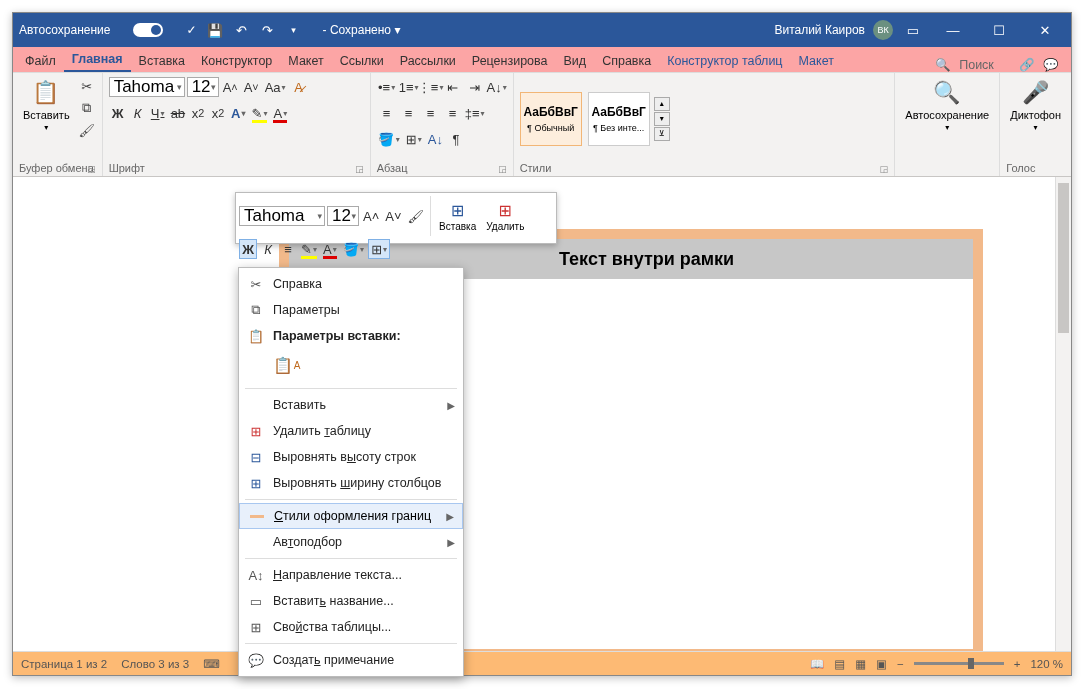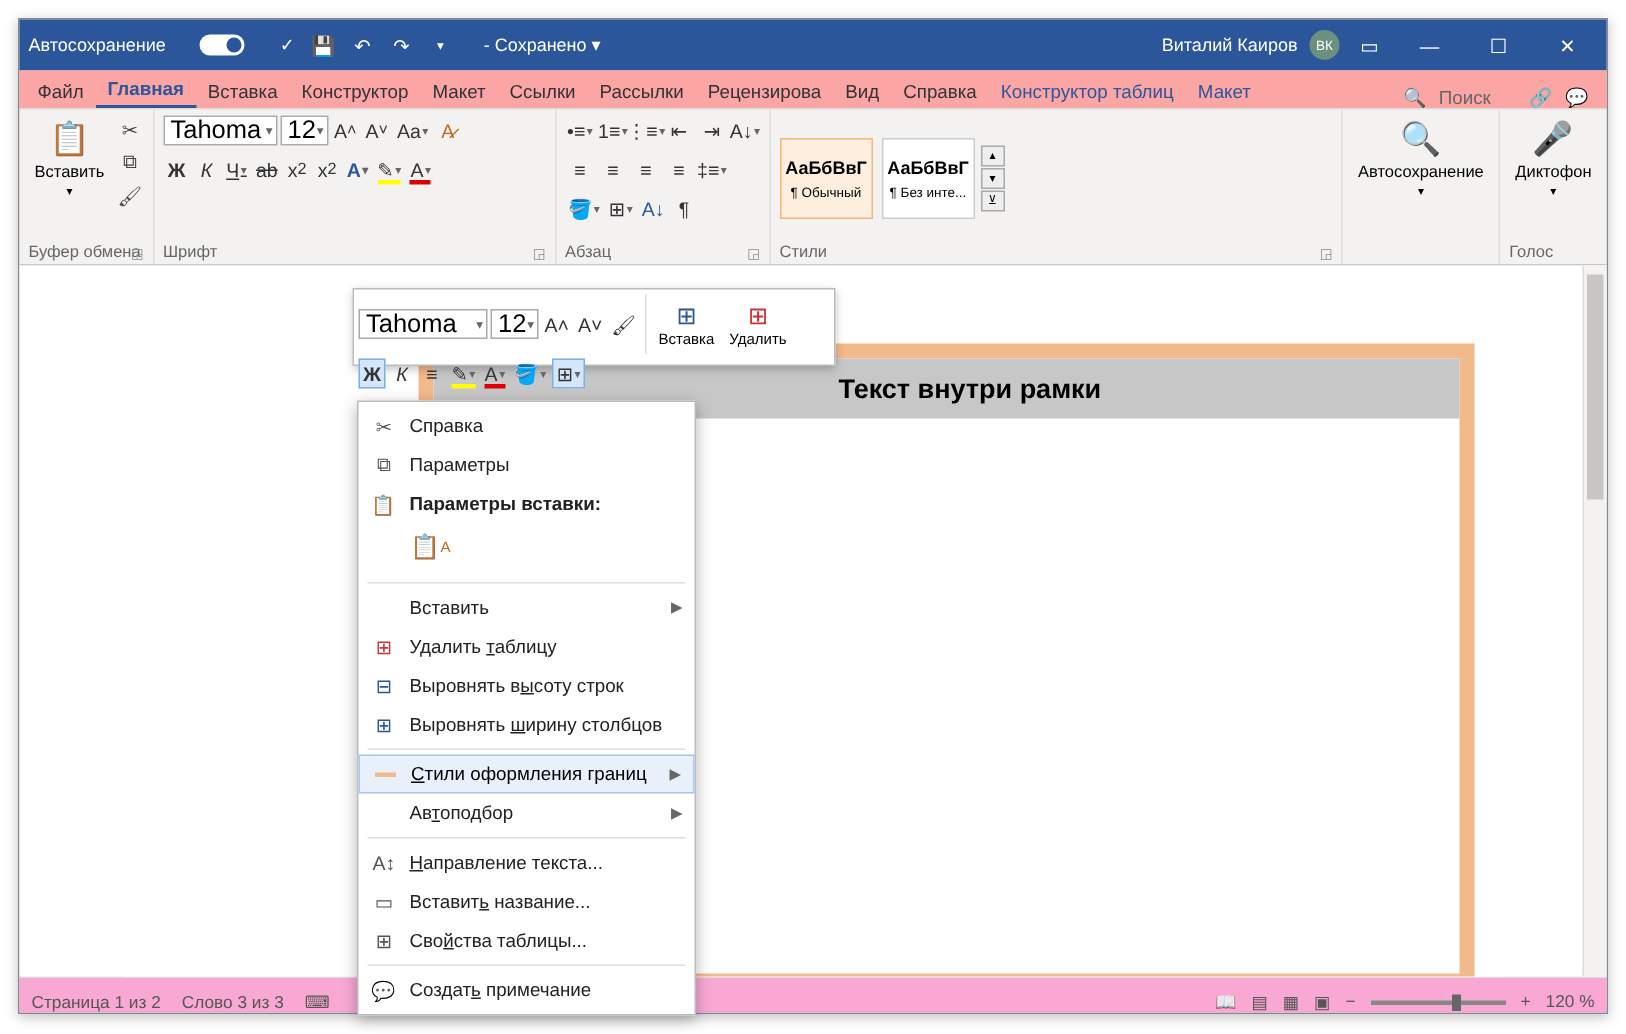--- a/index.html
+++ b/index.html
@@ -47,21 +47,21 @@
 .style-item{width:62px;height:54px;border:1px solid #ccc;background:#fff;display:flex;flex-direction:column;align-items:center;justify-content:center;font-size:9px;padding:2px;text-align:center}
 .style-item.sel{border-color:#f2b676;background:#fdeedd}
 .style-sample{font-size:12px;font-weight:600;margin-bottom:4px}
 .style-arrows{width:16px;display:flex;flex-direction:column;gap:1px;justify-content:center}
 .style-arrows div{height:14px;border:1px solid #aaa;background:#eee;font-size:8px;display:flex;align-items:center;justify-content:center}
 .docarea{flex:1;background:#fff;position:relative;overflow:hidden}
 .page{position:absolute;left:70px;top:8px;width:920px;height:560px;background:#fff}
 .move-handle{position:absolute;left:176px;top:32px;width:18px;height:18px;border:1px solid #888;background:#fff;display:flex;align-items:center;justify-content:center;font-size:11px;color:#555}
 .frame{position:absolute;left:196px;top:44px;right:20px;height:430px;border:10px solid #f2b98a;background:#fff}
 .selrow{background:#c7c7c7;height:40px;display:flex;align-items:center;font-size:18px;font-weight:700;padding-left:270px}
-.statusbar{height:24px;background:#f9a8d4;border-top:1px solid #ddd;display:flex;align-items:flex-end;font-size:11.5px;color:#555;padding:0 8px;gap:14px}
+.statusbar{height:24px;background:#fdba74;border-top:1px solid #ddd;display:flex;align-items:center;font-size:11.5px;color:#555;padding:0 8px;gap:14px}
 .statusbar .right{margin-left:auto;display:flex;align-items:center;gap:10px}
 .zoom-slider{width:90px;height:3px;background:#888;position:relative}
 .zoom-slider::after{content:"";position:absolute;left:60%;top:-4px;width:6px;height:11px;background:#666}
 .mini-toolbar{position:absolute;left:222px;top:179px;width:322px;height:52px;background:#fff;border:1px solid #bbb;box-shadow:0 2px 6px rgba(0,0,0,.25);display:flex;flex-direction:column;padding:3px;gap:3px;z-index:50}
 .mt-row{display:flex;gap:2px;align-items:center}
 .mt-bigbtn{display:flex;flex-direction:column;align-items:center;font-size:10px;padding:0 4px}
 .mt-bigicon{width:20px;height:20px;display:flex;align-items:center;justify-content:center;font-size:16px}
 .mt-sep{width:1px;height:40px;background:#ddd;margin:0 2px}
 .context-menu{position:absolute;left:225px;top:254px;width:226px;background:#fff;border:1px solid #bbb;box-shadow:0 3px 10px rgba(0,0,0,.3);font-size:12.5px;z-index:60;padding:3px 0}
 .cm-item{height:26px;display:flex;align-items:center;padding:0 8px 0 34px;position:relative;color:#222}

